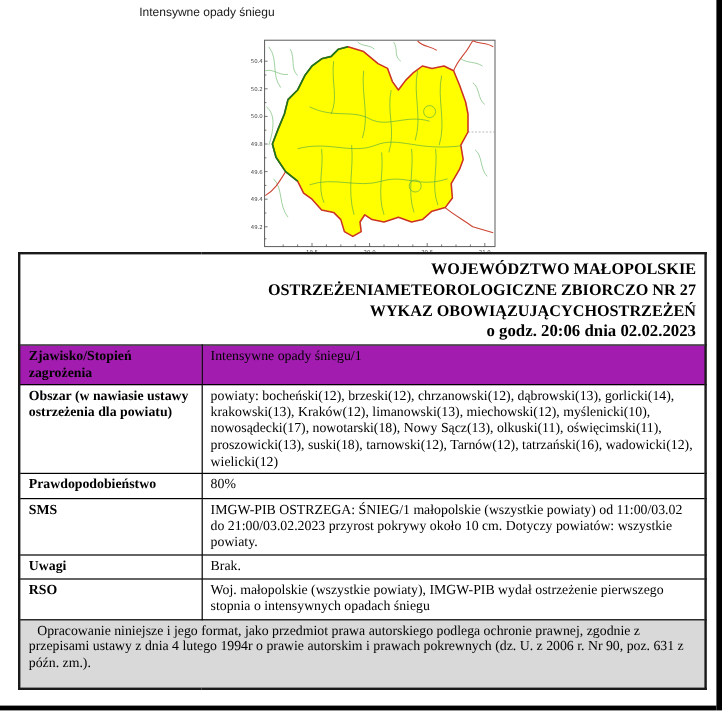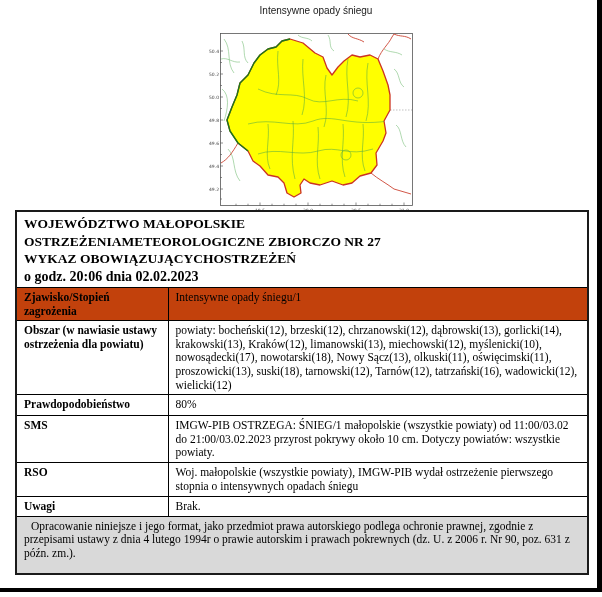--- a/index.html
+++ b/index.html
@@ -1,33 +1,33 @@
 <!DOCTYPE html>
 <html lang="pl"><head>
 <meta charset="utf-8">
 <style>
   html,body{margin:0;padding:0;background:#fff;}
   #page{position:relative;width:602px;height:597px;background:#fff;overflow:hidden;
         font-family:"Liberation Serif", serif;}
   
-  .map-title{position:absolute;left:116px;top:5px;width:400px;text-align:center;
+  .map-title{position:absolute;left:116px;top:5px;width:400px;text-align:left;
              font-family:"Liberation Sans", sans-serif;font-size:10px;line-height:12px;
              color:#1a1a1a;font-weight:500;}
   .map-svg{position:absolute;left:198px;top:29px;}
   .tick-label{font-family:"DejaVu Sans", sans-serif;font-size:4.5px;fill:#444;}
   
   table.warn{position:absolute;left:15px;top:210px;width:572px;border-collapse:collapse;
              table-layout:fixed;background:#fff;border:2px solid #1a1a1a;}
   table.warn td{border:1px solid #000;vertical-align:top;padding:3px 7px 2px 7px;
                 font-size:11.5px;line-height:13.6px;color:#000;word-wrap:break-word;}
-  td.doc-head{ text-align:left;font-weight:bold;color:#ee1111;padding-top:13px;}
+  td.doc-head{ text-align:right;font-weight:bold;color:#ee1111;padding-top:13px;}
   .hl1,.hl2,.hl3{font-size:13.5px;line-height:17.5px;}
   .hl4{font-size:14px;line-height:17.5px;}
   td.lbl{font-weight:bold;width:152px;}
-  tr.hl-row td{background:#c2410c;margin-left:40px;}
+  tr.hl-row td{background:#a21caf;margin-left:40px;}
   td.footer-cell{background:#d9d9d9;font-size:11px;line-height:13.2px;padding:4px 6px;}
   td.footer-cell p{margin:0;text-indent:7px;}
   
   .edge-right{position:absolute;left:597px;top:0;width:5px;height:592px;background:#000;}
   .edge-bottom{position:absolute;left:0;top:588px;width:597px;height:4px;background:#000;}
 </style>
 </head>
 <body>
 
 <div id="page">
@@ -135,27 +135,27 @@
       <td>powiaty: bocheński(12), brzeski(12), chrzanowski(12), dąbrowski(13), gorlicki(14), krakowski(13), Kraków(12), limanowski(13), miechowski(12), myślenicki(10), nowosądecki(17), nowotarski(18), Nowy Sącz(13), olkuski(11), oświęcimski(11), proszowicki(13), suski(18), tarnowski(12), Tarnów(12), tatrzański(16), wadowicki(12), wielicki(12)</td>
     </tr>
     <tr style="height:21px">
       <td class="lbl">Prawdopodobieństwo</td>
       <td>80%</td>
     </tr>
     <tr style="height:35px">
       <td class="lbl">SMS</td>
       <td>IMGW-PIB OSTRZEGA: ŚNIEG/1  małopolskie (wszystkie powiaty) od 11:00/03.02 do 21:00/03.02.2023 przyrost pokrywy około 10 cm. Dotyczy powiatów: wszystkie powiaty.</td>
     </tr>
+    <tr style="height:18px">
+      <td class="lbl">Uwagi</td>
+      <td>Brak.</td>
+    </tr>
     <tr style="height:34px">
       <td class="lbl">RSO</td>
       <td>Woj. małopolskie (wszystkie powiaty), IMGW-PIB wydał ostrzeżenie pierwszego stopnia o intensywnych opadach śniegu</td>
-    </tr>
-    <tr style="height:18px">
-      <td class="lbl">Uwagi</td>
-      <td>Brak.</td>
     </tr>
     <tr style="height:58px">
       <td colspan="2" class="footer-cell">
         <p>Opracowanie niniejsze i jego format, jako przedmiot prawa autorskiego podlega ochronie prawnej, zgodnie z przepisami ustawy z dnia 4 lutego 1994r o prawie autorskim i prawach pokrewnych (dz. U. z 2006 r. Nr 90, poz. 631 z późn.  zm.).</p>
 
       </td>
     </tr>
   </tbody>
     </table>
 

